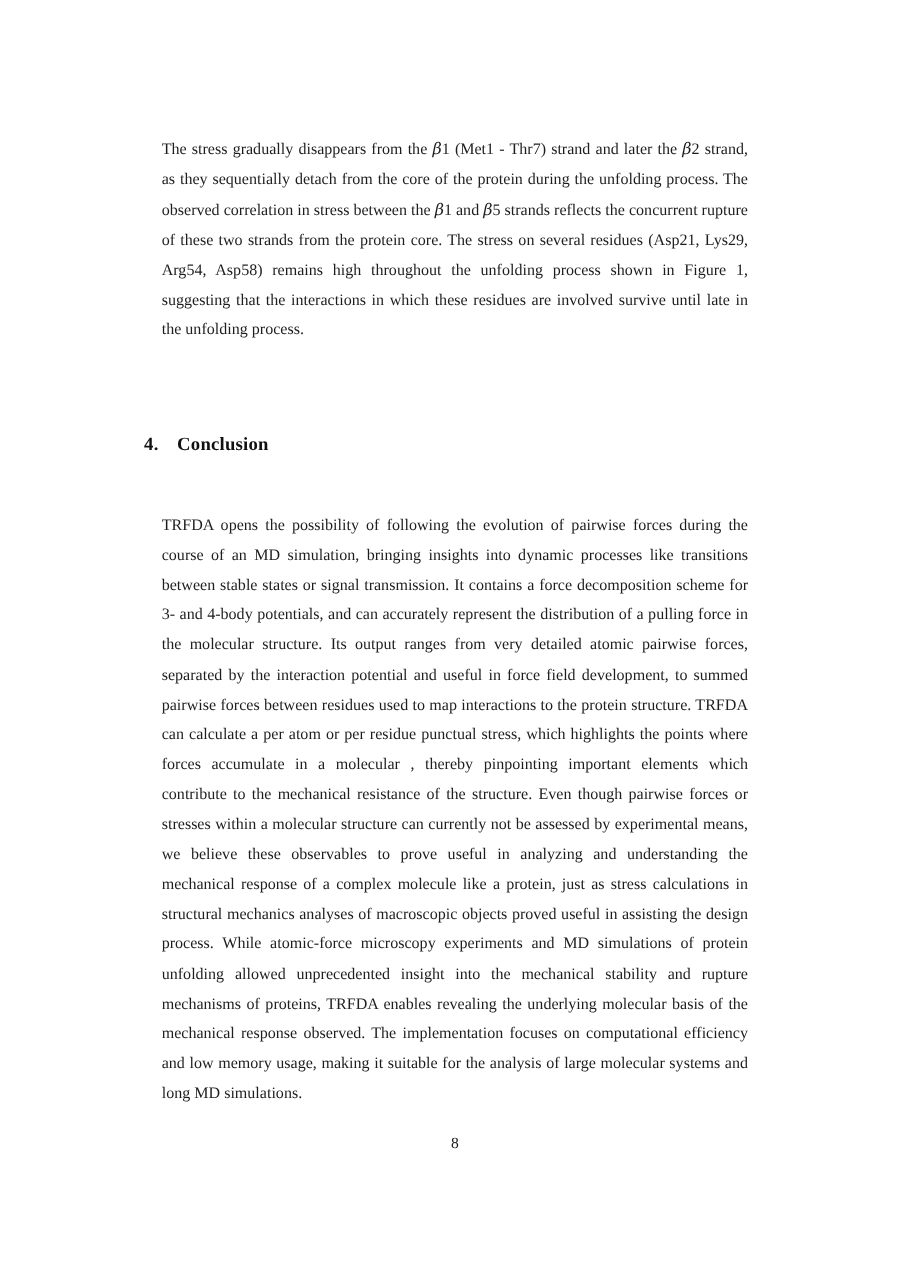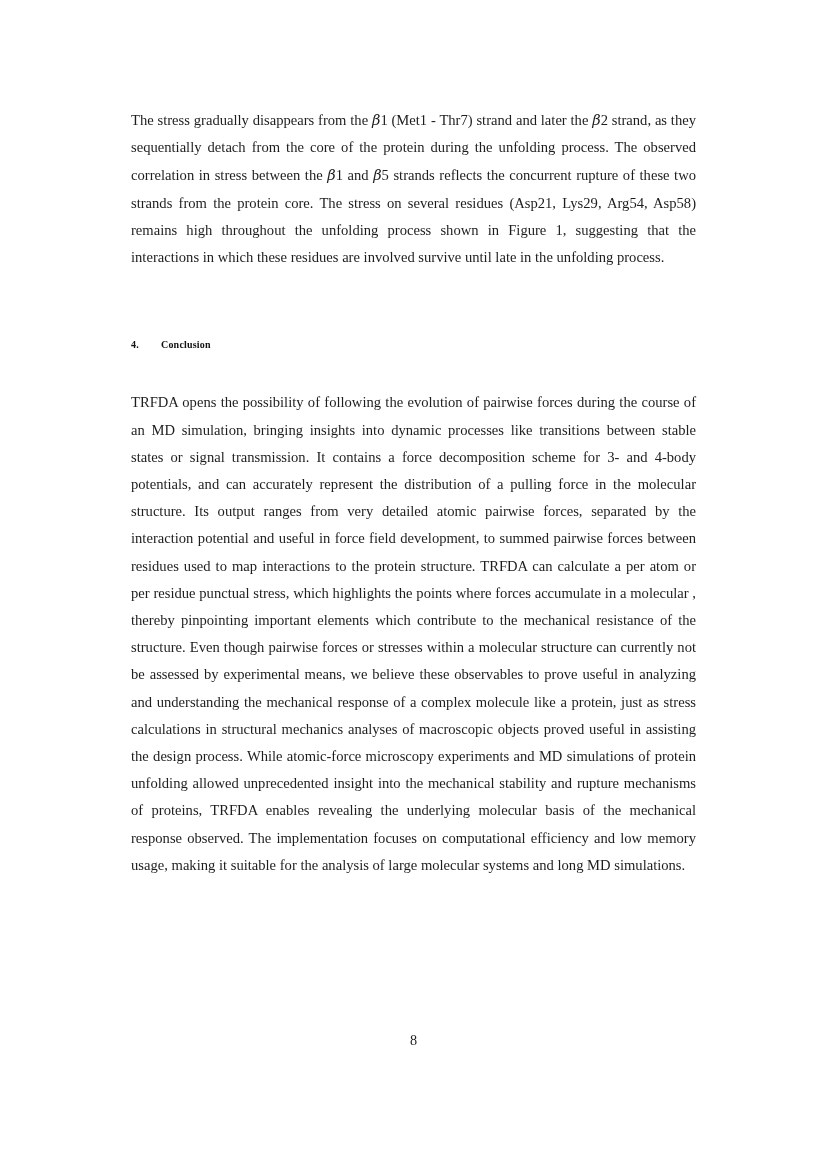--- a/index.html
+++ b/index.html
@@ -19,32 +19,32 @@
   }
 
   .text-column {
     position: absolute;
     left: 131px;
     top: 106px;
     width: 565px;
   }
 
   .body-para {
-    margin: 0;
+    margin: 16px;
     font-size: 14.6px;
     line-height: 27.2px;
     text-align: justify;
     text-justify: inter-word;
     color: #1d1d1d;
     hyphens: none;
   }
 
   .section-heading {
     margin: 0;
-    font-size: 10px;
+    font-size: 17px;
     line-height: 27.2px;
     font-weight: bold;
     letter-spacing: 0.2px;
     color: #111111;
   }
 
   .section-heading .sec-num {
     display: inline-block;
     min-width: 30px;
   }

